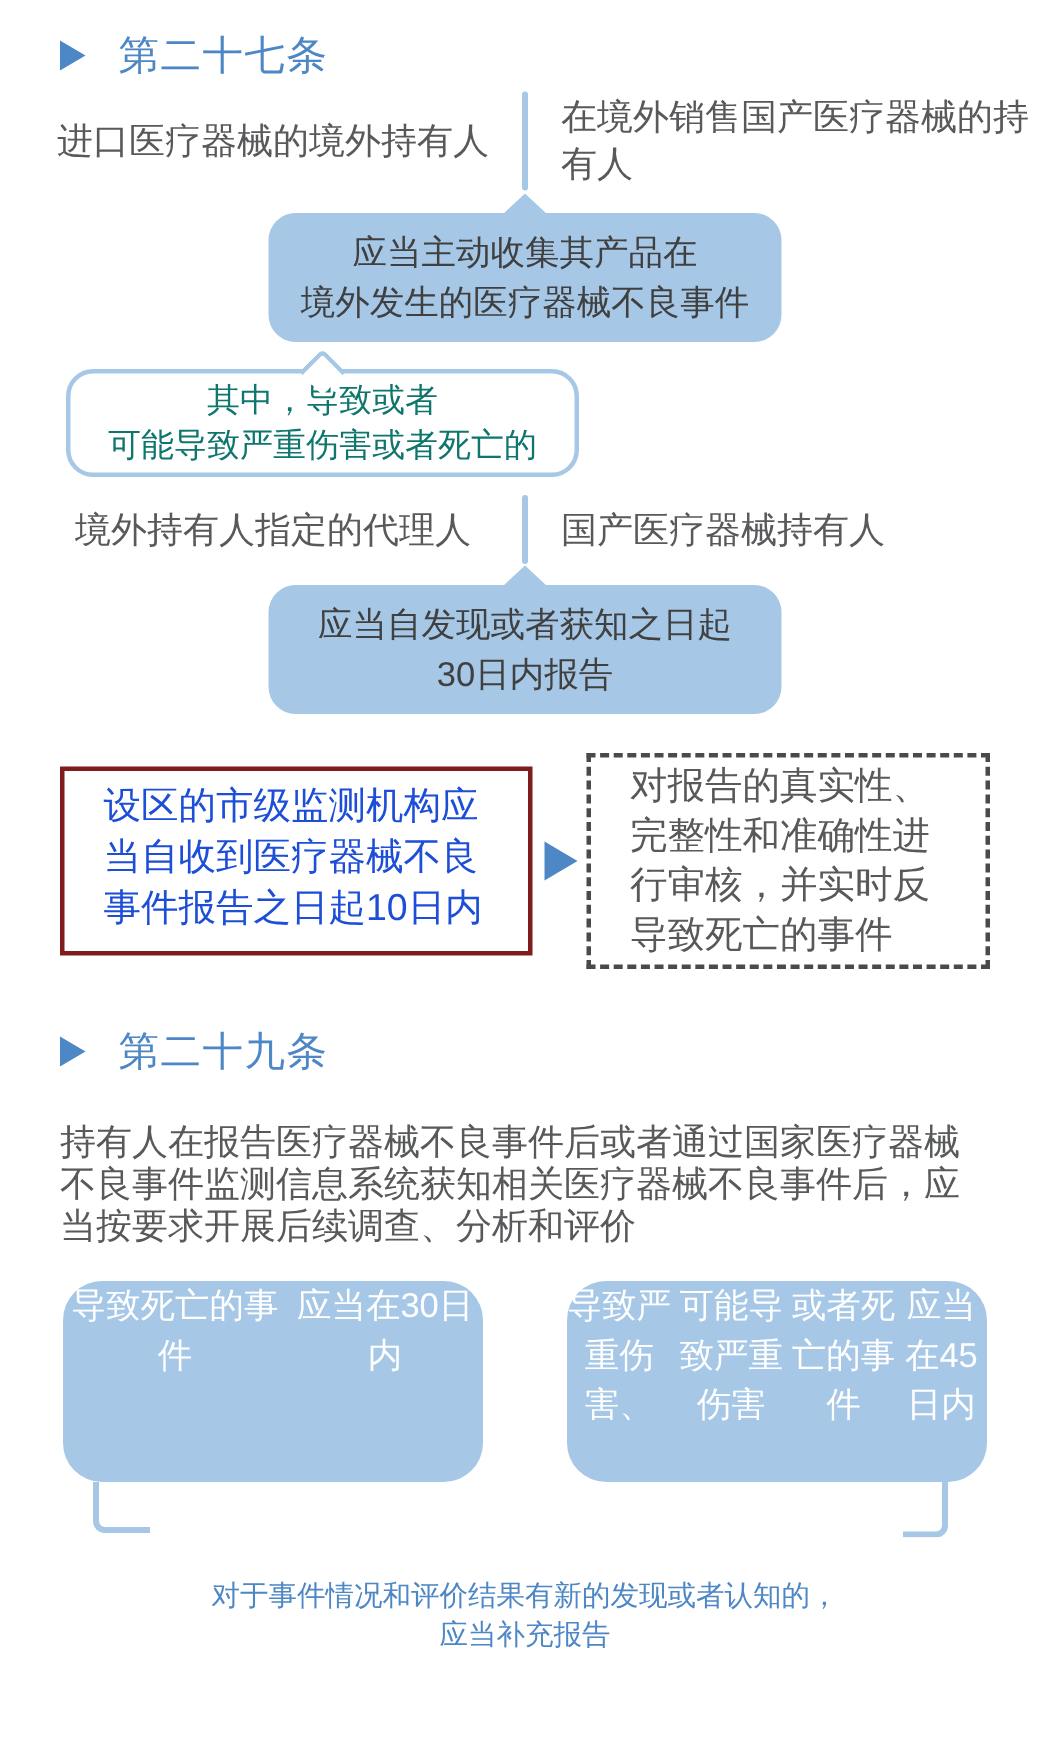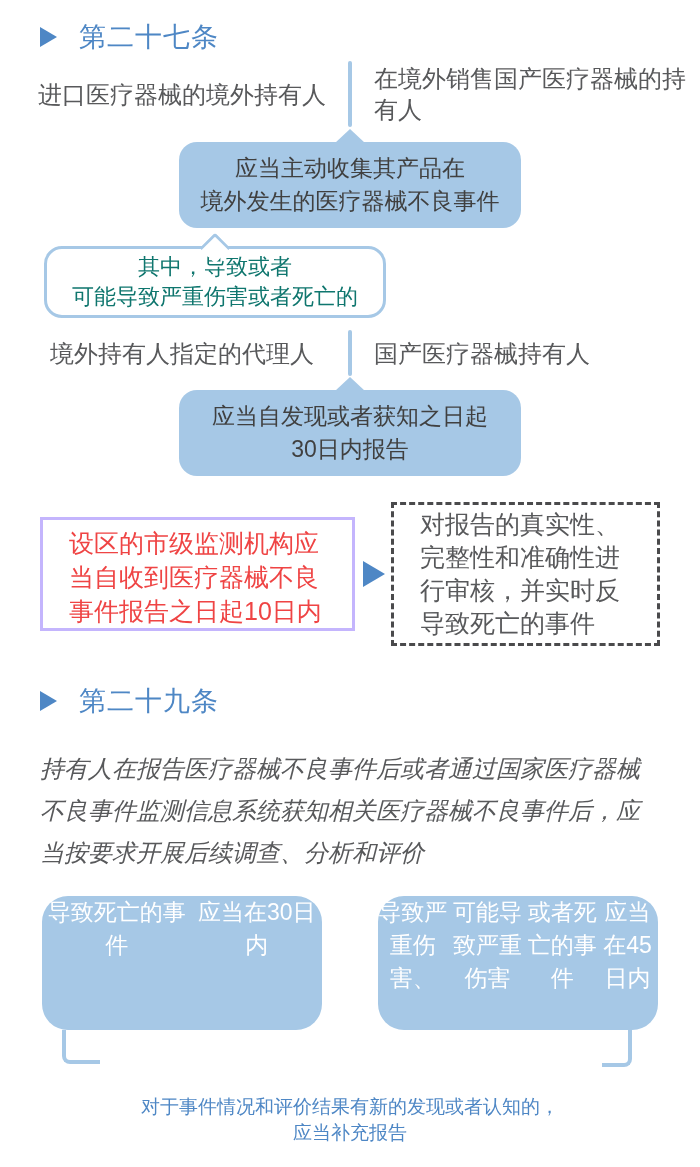--- a/index.html
+++ b/index.html
@@ -29,27 +29,27 @@
   .callout.outline { background:#ffffff; border:3px solid #a6c8e6; color:#0f766e; font-size:22px; line-height:30px; padding:3px 0; margin-top:18px;margin-left:44px; }
   .pt-filled { position:absolute; top:-13px; left:50%; transform:translateX(-50%); width:0; height:0;
                border-left:15px solid transparent; border-right:15px solid transparent; border-bottom:14px solid #a6c8e6; }
   .pt-outline { position:absolute; top:-12px; left:50%; width:22px; height:22px;
                 transform:translateX(-50%) rotate(45deg); background:#ffffff;
                 border-top:3px solid #a6c8e6; border-left:3px solid #a6c8e6; border-top-left-radius:4px; z-index:2; }
 
   
   .h28 { margin-top:30px; }
   .flow-row { display:flex; align-items:center; padding:0 40px; margin-top:26px; }
-  .solid-box { flex:0 0 315px; border:3px solid #c4b5fd; color:#ef4444; font-size:25px; line-height:34px; padding:6px 0 0 26px; }
+  .solid-box { flex:0 0 315px; border:3px solid #7f1d1d; color:#1d4ed8; font-size:25px; line-height:34px; padding:6px 0 12px 26px; }
   .arrow-right { width:0; height:0; border-top:13px solid transparent; border-bottom:13px solid transparent; border-left:22px solid #4e87c5; margin:0 6px 0 8px; }
   .dashed-box { flex:1; border:3px dashed #4a4a4c; color:#58595b; font-size:25px; line-height:33px; padding:3px 0 3px 26px; }
 
   
   .h29 { margin-top:40px; }
-  .paragraph { margin:32px 40px 0; color:#58595b; font-size:24px; line-height:42px;font-style:italic; }
+  .paragraph { margin:32px 40px 0; color:#58595b; font-size:24px; line-height:28px; }
   .deadline-row { display:flex; justify-content:space-between; padding:0 42px; margin-top:22px; height:134px; }
   .deadline-box { width:280px; border-radius:26px; background:#a6c8e6; color:#ffffff; font-size:23px; line-height:33px;
                   display:flex; flex-direction:row; justify-content:center; text-align:center; }
   .result-wrap { position:relative; height:46px; }
   .elbow-left { position:absolute; left:62px; top:0; width:38px; height:34px;
                 border-left:4px solid #a6c8e6; border-bottom:4px solid #a6c8e6; border-bottom-left-radius:8px; }
   .elbow-right { position:absolute; right:68px; top:0; width:30px; height:37px;
                  border-right:4px solid #a6c8e6; border-bottom:4px solid #a6c8e6; border-bottom-right-radius:8px; }
   .result-text { position:absolute; left:0; right:0; top:18px; text-align:center; color:#58595b; font-size:24px; }
   .footnote { margin-top:18px; text-align:center; color:#4e87c5; font-size:19px; line-height:26px; }

